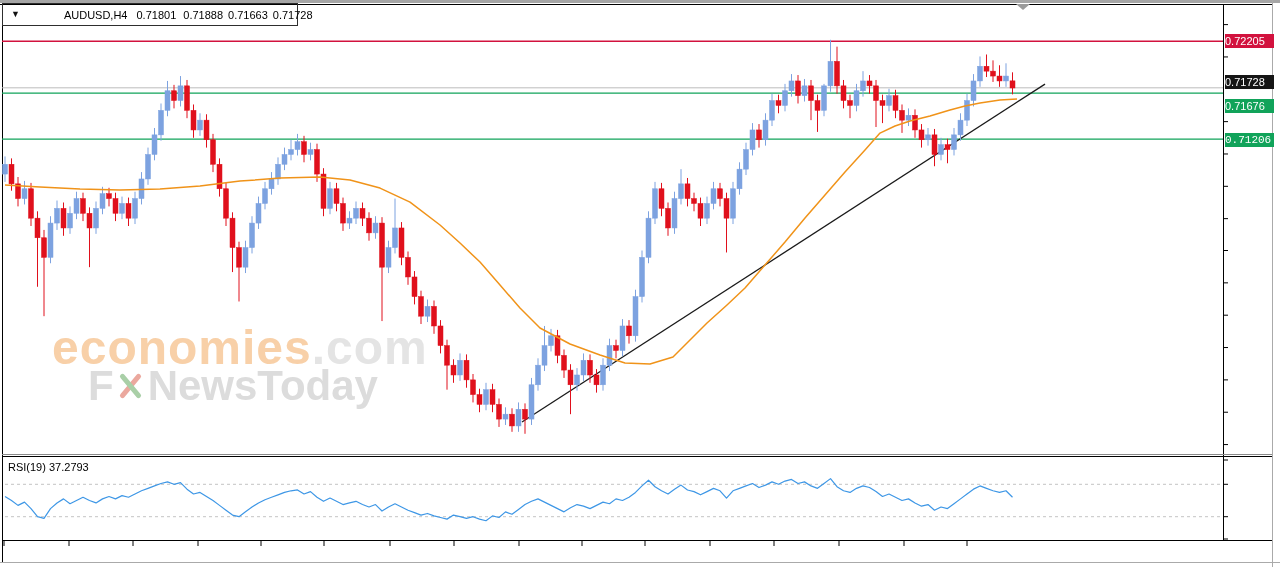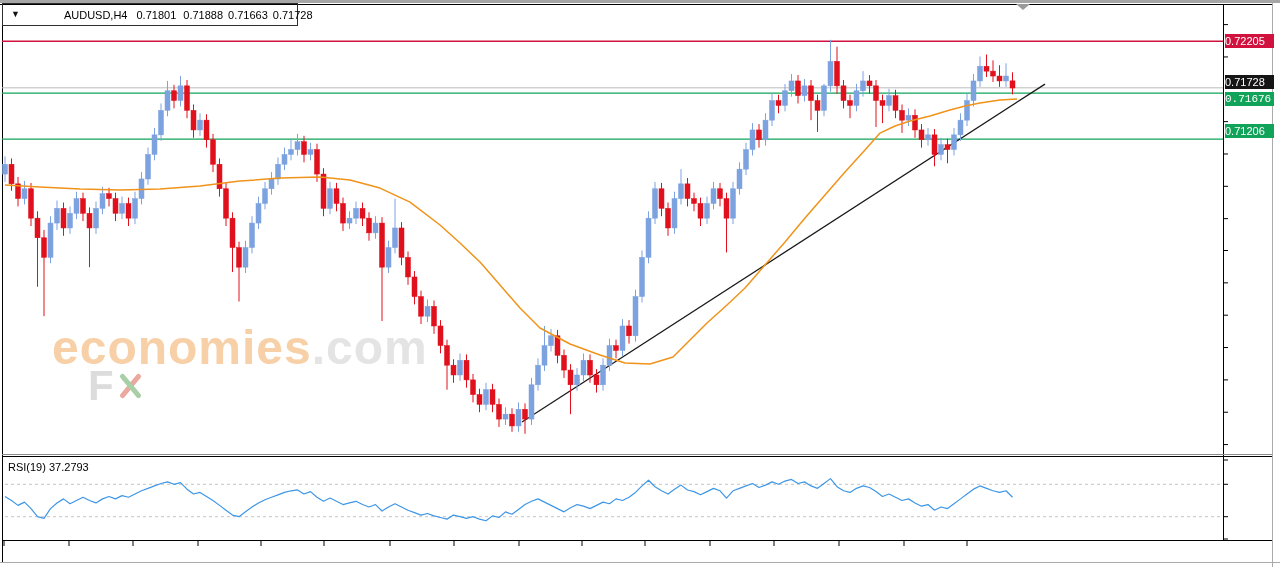--- a/index.html
+++ b/index.html
@@ -29,20 +29,21 @@
   <div id="watermark-layer" class="abs">
     <div id="wm-line1">
       <span id="wm-brand">economies</span><span id="wm-tld">.com</span>
     </div>
     <div id="wm-line2">
       <span>F</span>
       <span style="position:relative;width:30px;height:38px;display:inline-block;margin:0 2px;">
         <span class="xbar" style="position:absolute;left:12px;top:4px;background:#eba89e;transform:rotate(40deg);"></span>
         <span class="xbar" style="position:absolute;left:12px;top:4px;background:#a9cfa7;transform:rotate(-40deg);"></span>
       </span>
+      <span>NewsToday</span>
     </div>
   </div>
 
   <svg id="chart-svg" width="1280" height="567">
       <rect x="0" y="0" width="1280" height="3" fill="#a6a6a6"></rect>
       <line x1="0" y1="4.5" x2="1272" y2="4.5" stroke="#000000" stroke-width="1"></line>
       <line x1="2.5" y1="4" x2="2.5" y2="562" stroke="#000000" stroke-width="1"></line>
       <line x1="1223.5" y1="5" x2="1223.5" y2="540" stroke="#000000" stroke-width="1"></line>
       <line x1="2" y1="454.5" x2="1272" y2="454.5" stroke="#8a8a8a" stroke-width="1"></line>
       <line x1="2" y1="456.5" x2="1272" y2="456.5" stroke="#000000" stroke-width="1"></line>
@@ -416,16 +417,16 @@
   </div>
 
   <div id="rsi-caption" class="ovl"><span>RSI(19)</span> <span>37.2793</span></div>
 
   <div id="price-scale" class="abs ovl" style="left:1224px;top:0;width:48px;height:541px;"></div>
 
   <div id="time-scale" class="abs ovl" style="left:0;top:541px;width:1223px;height:21px;"></div>
 
   <div class="px-label" id="label-current" style="top: 75.1052px; background: rgb(21, 21, 21);">0.71728</div>
   <div class="px-label" id="label-res" style="top: 34.258px; background: rgb(210, 18, 62);">0.72205</div>
-  <div class="px-label" id="label-sup1" style="top: 92px; background: rgb(17, 163, 90); font-family: Liberation Mono, monospace;">0.71676</div>
-  <div class="px-label" id="label-sup2" style="top: 124px; background: rgb(17, 163, 90);">0.71206</div>
+  <div class="px-label" id="label-sup1" style="top: 99px; background: rgb(17, 163, 90);">0.71676</div>
+  <div class="px-label" id="label-sup2" style="top: 133px; background: rgb(17, 163, 90); font-family: Liberation Mono, monospace;">0.71206</div>
 
 </div>
 
 </body></html>

